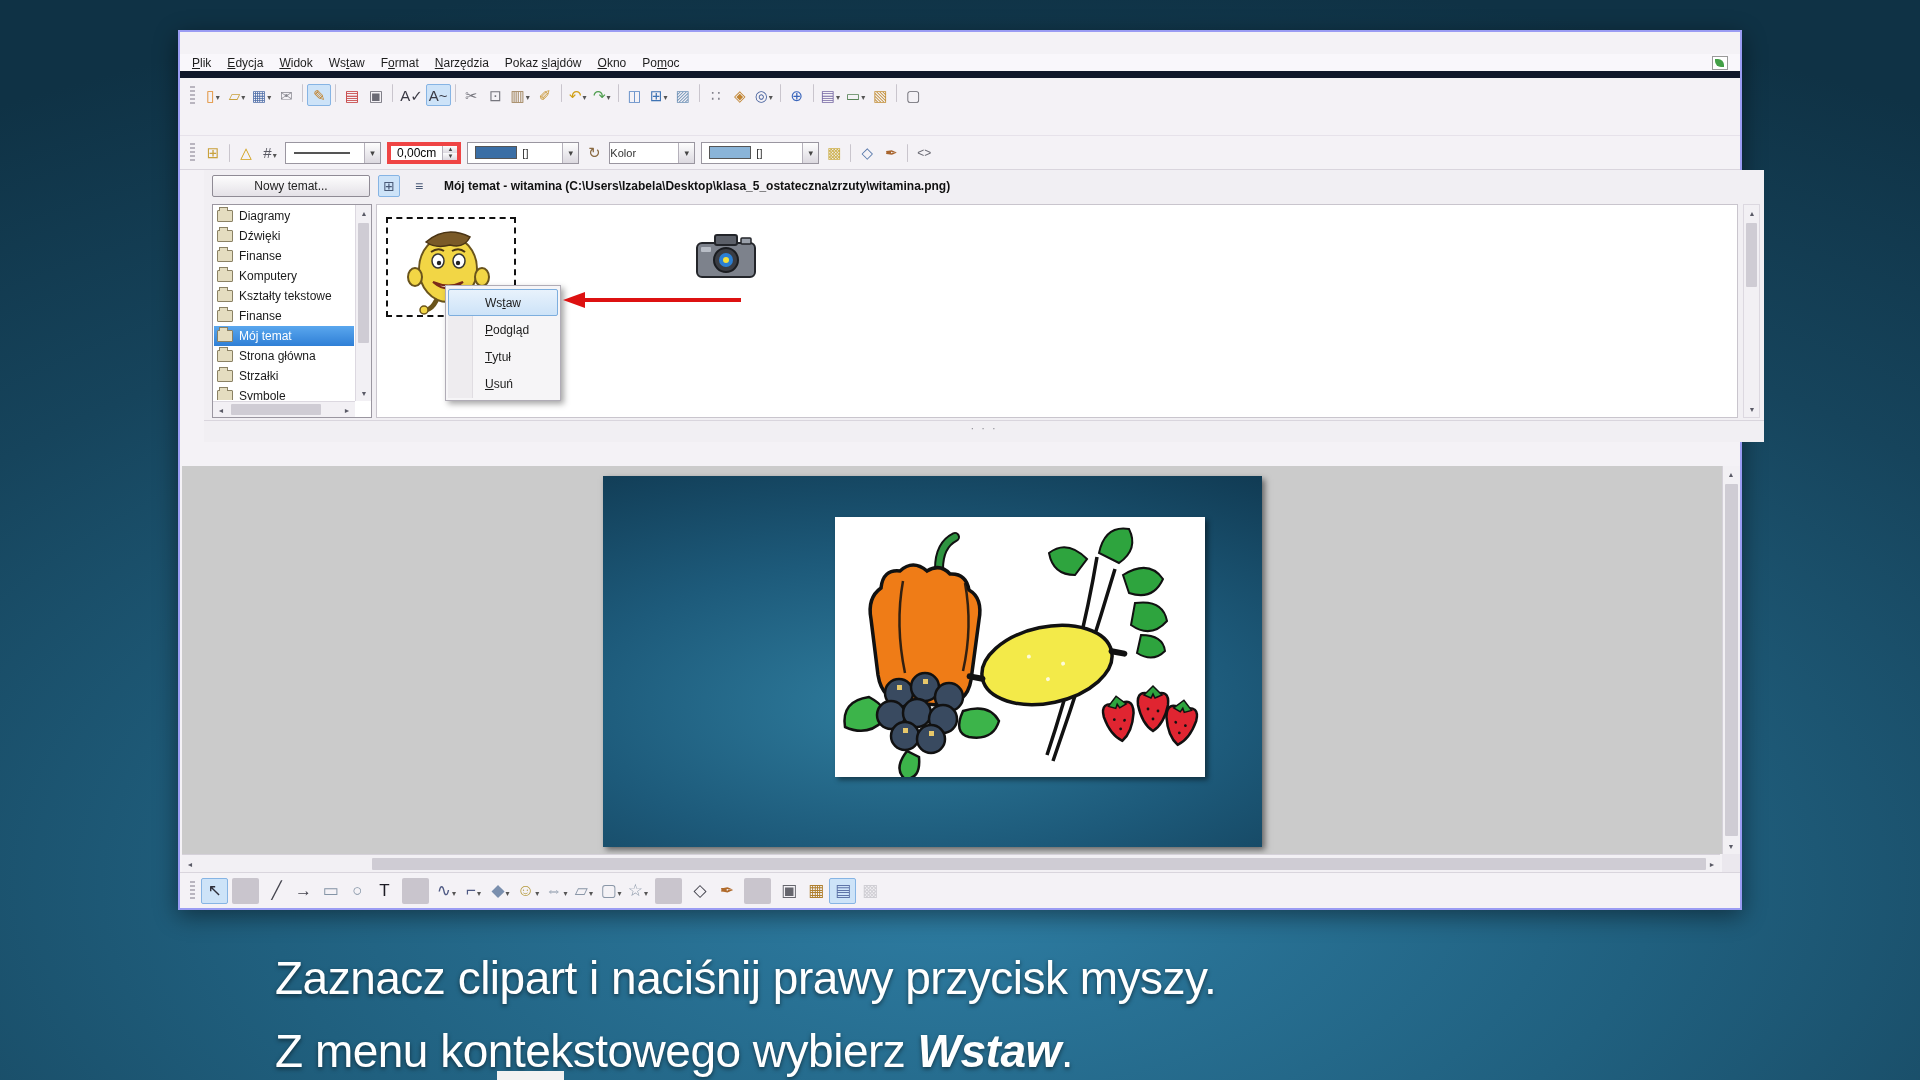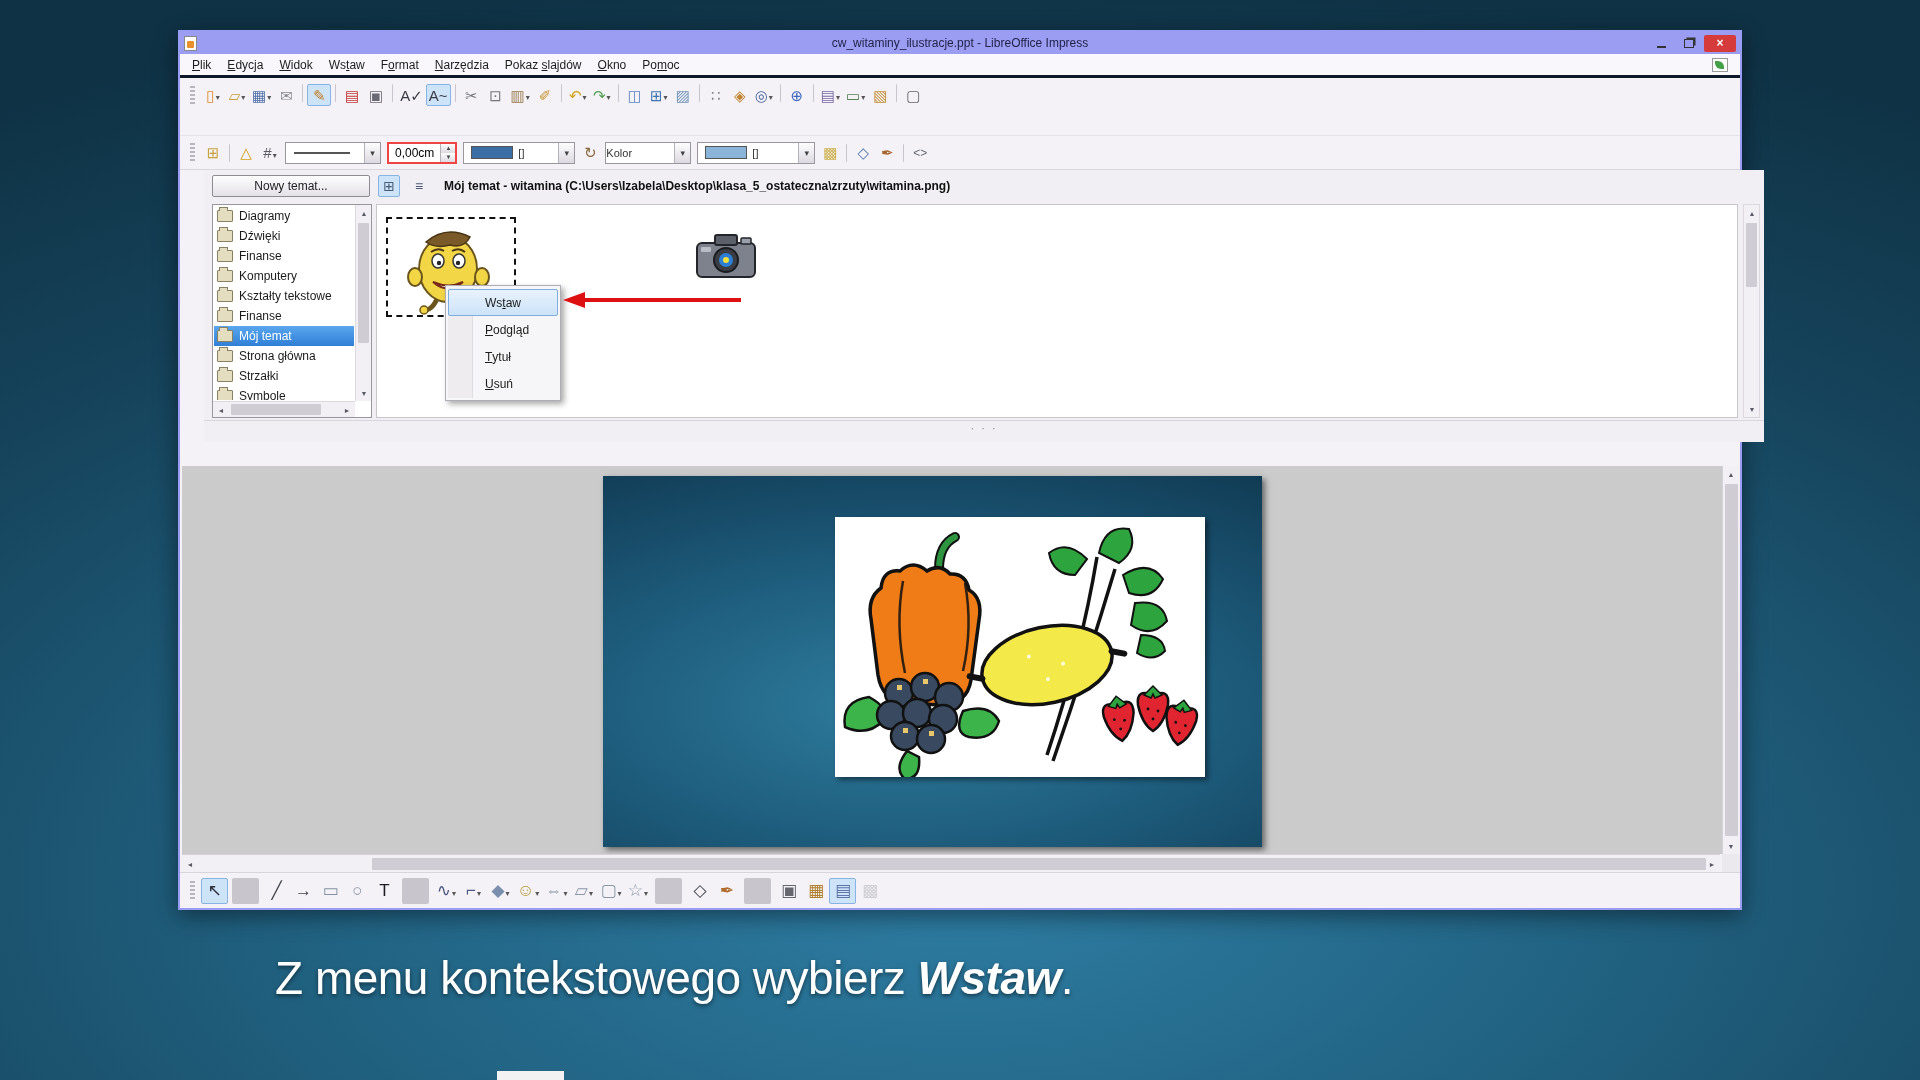--- a/index.html
+++ b/index.html
@@ -18,21 +18,21 @@
   .app-icon::after { content:""; position:absolute; left:2px; top:4px; width:7px; height:7px; background:#e8902c; border-radius:1px; }
   .win-title { position:absolute; left:50%; transform:translateX(-50%); font-size:12px; color:#23234a; white-space:nowrap; }
   .win-controls { margin-left:auto; display:flex; align-items:center; gap:2px; }
   .wbtn { width:26px; height:17px; display:flex; align-items:center; justify-content:center;
     font-size:11px; color:#222; border-radius:2px; }
   .wbtn.min::after { content:""; width:9px; height:2px; background:#333; margin-top:7px; }
   .wbtn.restore::after { content:""; width:8px; height:7px; border:1.5px solid #333; box-shadow:2px -2px 0 -0.5px #333; }
   .wbtn.close { background:#d63b3b; color:#fff; width:32px; font-size:12px; font-weight:bold; }
 
   .menubar { position:absolute; left:0; top:22px; width:100%; height:24px; background:#f9f7fb;
-    border-bottom:3px solid #0f172a; display:flex; align-items:center; padding:0 4px; }
+    border-bottom:7px solid #0f172a; display:flex; align-items:center; padding:0 4px; }
   .menu-item { font-size:12px; color:#1d1d1d; padding:3px 8px; white-space:nowrap; }
   .menu-item u { text-decoration:underline; }
   .lo-logo { margin-left:auto; margin-right:8px; width:16px; height:14px; background:#fff; border:1px solid #999; position:relative; }
   .lo-logo::after { content:""; position:absolute; left:2px; top:2px; width:9px; height:8px; background:#43a047; border-radius:0 6px 0 6px; }
 
   .toolbar { position:absolute; left:0; width:100%; background:#f4f2f6; display:flex; }
   .toolbar1 { top:46px; height:58px; padding:6px 6px 0 10px; align-items:flex-start; border-bottom:1px solid #e6e2ea; }
   .toolbar2 { top:104px; height:34px; padding:0 6px 0 10px; align-items:center; border-bottom:1px solid #d9d5dd; }
   .grip { width:5px; height:20px; margin-right:6px; align-self:center;
     background:repeating-linear-gradient(#b9b5bf 0 2px, transparent 2px 4px); flex:0 0 auto; }
@@ -46,21 +46,21 @@
   .tbico.caret .dd { display:inline-block; }
   .tbico.caret .dd::after { content:"▾"; font-size:8px; color:#555; margin-left:1px; }
   .tbico.sep { min-width:0; width:1px; height:18px; background:#c9c5cd; padding:0; margin:0 4px; border:none; }
 
   .combo { height:22px; background:#fff; border:1px solid #9a96a0; display:inline-flex; align-items:center;
     font-size:12px; color:#222; margin:0 3px; position:relative; flex:0 0 auto; }
   .combo .dd2 { width:16px; height:100%; background:linear-gradient(#fdfdfd,#dcd9e0); border-left:1px solid #b5b1bb;
     display:flex; align-items:center; justify-content:center; margin-left:auto; }
   .combo .dd2::after { content:"▾"; font-size:9px; color:#444; }
   .line-sample { width:56px; height:2px; background:#555; margin:0 8px; }
-  .spin { height:22px; background:#fff; border:2px solid #ef4444; display:inline-flex; align-items:center; margin:0 3px; flex:0 0 auto; }
+  .spin { height:22px; background:#fff; border:4px solid #ef4444; display:inline-flex; align-items:center; margin:0 3px; flex:0 0 auto; }
   .spin-val { font-size:12px; padding:0 6px; }
   .spin-btns { width:15px; height:100%; border-left:1px solid #b5b1bb; display:flex; flex-direction:column; }
   .spin-btns span { flex:1; display:flex; align-items:center; justify-content:center; background:linear-gradient(#fdfdfd,#dcd9e0); }
   .spin-btns span::after { font-size:6px; color:#444; }
   .spin-up::after { content:"▲"; } .spin-dn::after { content:"▼"; }
   .swatch { width:42px; height:13px; border:1px solid #555; margin:0 5px 0 7px; }
   .combo .lbl { font-size:11px; color:#333; margin-right:6px; }
 
   
   .gallery { position:absolute; left:0; top:138px; width:100%; height:272px; background:#f1eff3;margin-left:24px; }
@@ -125,29 +125,20 @@
   .caption { position:absolute; left:275px; top:942px; color:#fff; font-size:46px; line-height:73px; letter-spacing:-0.5px;
     text-shadow:0 2px 4px rgba(0,0,0,.5); white-space:nowrap; }
   .cap-em { font-weight:bold; font-style:italic; }
   .bottom-sliver { position:absolute; left:497px; top:1071px; width:67px; height:9px; background:#f2f2f2; }
 </style>
 </head>
 <body>
 
 <div class="window">
 
-  <div class="titlebar">
-    <span class="app-icon"></span>
-    <span class="win-title">cw_witaminy_ilustracje.ppt - LibreOffice Impress</span>
-    <span class="win-controls">
-      <span class="wbtn min"></span>
-      <span class="wbtn restore"></span>
-      <span class="wbtn close">×</span>
-    </span>
-  </div>
 
   <div class="menubar">
 
       <span class="menu-item"><span></span><u>P</u><span>lik</span></span>
 
       <span class="menu-item"><span></span><u>E</u><span>dycja</span></span>
 
       <span class="menu-item"><span></span><u>W</u><span>idok</span></span>
 
       <span class="menu-item"><span>Ws</span><u>t</u><span>aw</span></span>
@@ -696,16 +687,17 @@
 
       <span class="tbico disabled">
         <span class="g" style="color: rgb(154, 154, 162);">▩</span>
       </span>
 
   </div>
 
 </div>
 
 <div class="caption">
+  <div class="cap-line">Zaznacz clipart i naciśnij prawy przycisk myszy.</div>
   <div class="cap-line"><span>Z menu kontekstowego wybierz </span><span class="cap-em">Wstaw</span><span>.</span></div>
 </div>
 
 <div class="bottom-sliver"></div>
 
 </body></html>

